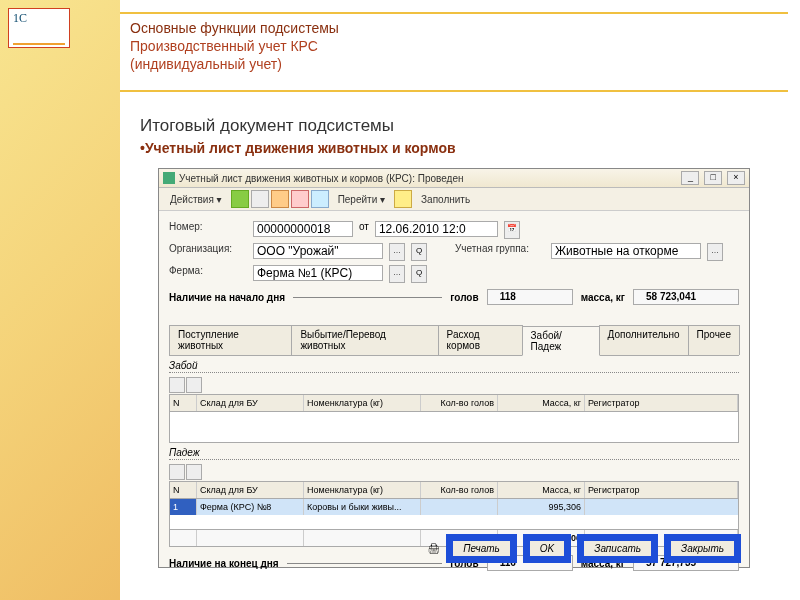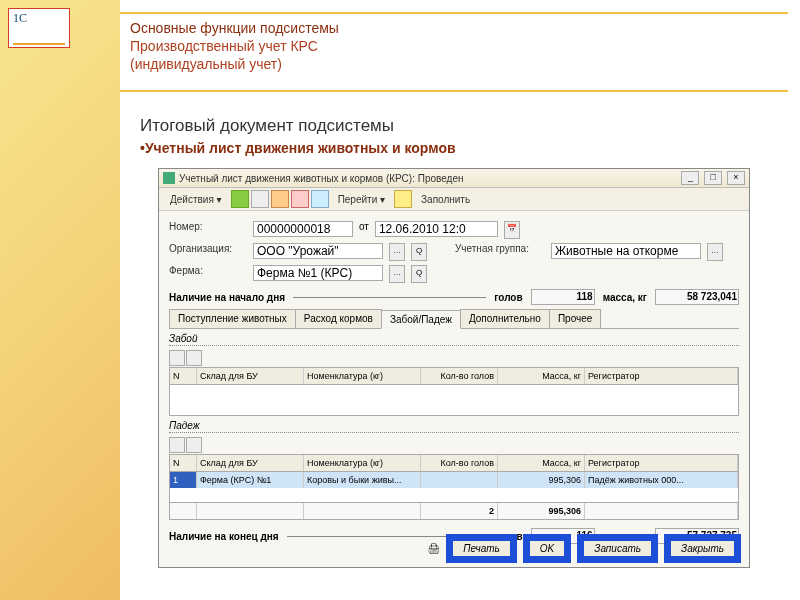--- a/index.html
+++ b/index.html
@@ -24,22 +24,22 @@
 .toolbar { background:#f4f0e4; height:22px; display:flex; align-items:center; padding:0 4px; border-bottom:1px solid #ccc; gap:2px; }
 .tb-btn { padding:2px 6px; border:1px solid transparent; font-size:10px; color:#333; }
 .tb-icon { width:16px; height:16px; display:inline-block; }
 .form-body { padding:6px 10px; }
 .form-row { display:flex; align-items:flex-start; margin:4px 0; gap:6px; }
 .form-label { width:78px; color:#333; font-size:10px; }
 .text-input { border:1px solid #aaa; background:#fff; height:16px; padding:0 3px; font-size:12px; color:#000; box-sizing:border-box; }
 .input-btn { width:14px; height:16px; border:1px solid #aaa; background:#eee; font-size:8px; line-height:14px; text-align:center; }
 .section-header { font-weight:bold; font-size:10px; margin:6px 0 2px 0; display:flex; align-items:center; gap:8px; }
 .section-line { flex:1; border-bottom:1px solid #888; }
-.val-box { border:1px solid #aaa; background:#f8f8f8; padding:0 1px; min-width:60px; text-align:right; height:14px; line-height:14px; }
-.tabs { display:flex; border-bottom:1px solid #aaa; margin-top:4px; }
+.val-box { border:1px solid #aaa; background:#f8f8f8; padding:0 12px; min-width:60px; height:14px; line-height:14px; }
+.tabs { display:flex; border-bottom:1px solid #aaa; margin-top:20px; }
 .tab { padding:3px 8px; font-size:10px; border:1px solid #aaa; border-bottom:none; background:#f0ece0; margin-right:-1px; position:relative; }
 .tab.active { background:#f8f6f0; border-bottom:1px solid #f8f6f0; top:1px; }
 .sub-section { margin-top:4px; }
 .sub-label { font-size:10px; font-style:italic; border-bottom:1px dotted #888; padding-bottom:1px; margin-bottom:4px; }
 .grid-tb { display:flex; gap:1px; margin-bottom:1px; }
 .grid-tb .gb { width:14px; height:14px; border:1px solid #aaa; background:#eee; }
 .grid { border:1px solid #aaa; background:#fff; }
 .grid-head { display:flex; background:#f0ece0; border-bottom:1px solid #aaa; }
 .grid-head div, .grid-row div { border-right:1px solid #ccc; padding:1px 3px; font-size:9px; height:14px; line-height:14px; overflow:hidden; white-space:nowrap; }
 .grid-row { display:flex; }
@@ -132,20 +132,21 @@
       <span>Наличие на начало дня</span>
       <span class="section-line"></span>
       <span>голов</span>
       <span class="val-box">118</span>
       <span>масса, кг</span>
       <span class="val-box" style="min-width:80px">58 723,041</span>
     </div>
 
     <div class="tabs">
       <div class="tab">Поступление животных</div>
+      <div class="tab">Выбытие/Перевод животных</div>
       <div class="tab">Расход кормов</div>
       <div class="tab active">Забой/Падеж</div>
       <div class="tab">Дополнительно</div>
       <div class="tab">Прочее</div>
     </div>
 
     <div class="sub-section">
       <div class="sub-label">Забой</div>
       <div class="grid-tb">
         <div class="gb"></div>
@@ -175,25 +176,24 @@
           <div class="gc-n">N</div>
           <div class="gc-sklad">Склад для БУ</div>
           <div class="gc-nomen">Номенклатура (кг)</div>
           <div class="gc-golov">Кол-во голов</div>
           <div class="gc-massa">Масса, кг</div>
           <div class="gc-reg">Регистратор</div>
         </div>
         <div class="grid-body">
           <div class="grid-row sel-row">
             <div class="gc-n sel-cell">1</div>
-            <div class="gc-sklad">Ферма (КРС) №1</div>
+            <div class="gc-sklad">Ферма (КРС) №8</div>
             <div class="gc-nomen">Коровы и быки живы...</div>
             <div class="gc-golov"></div>
             <div class="gc-massa">995,306</div>
-            <div class="gc-reg">Падёж животных 000...</div>
           </div>
         </div>
         <div class="grid-foot">
           <div class="gc-n"></div>
           <div class="gc-sklad"></div>
           <div class="gc-nomen"></div>
           <div class="gc-golov">2</div>
           <div class="gc-massa">995,306</div>
           <div class="gc-reg"></div>
         </div>

